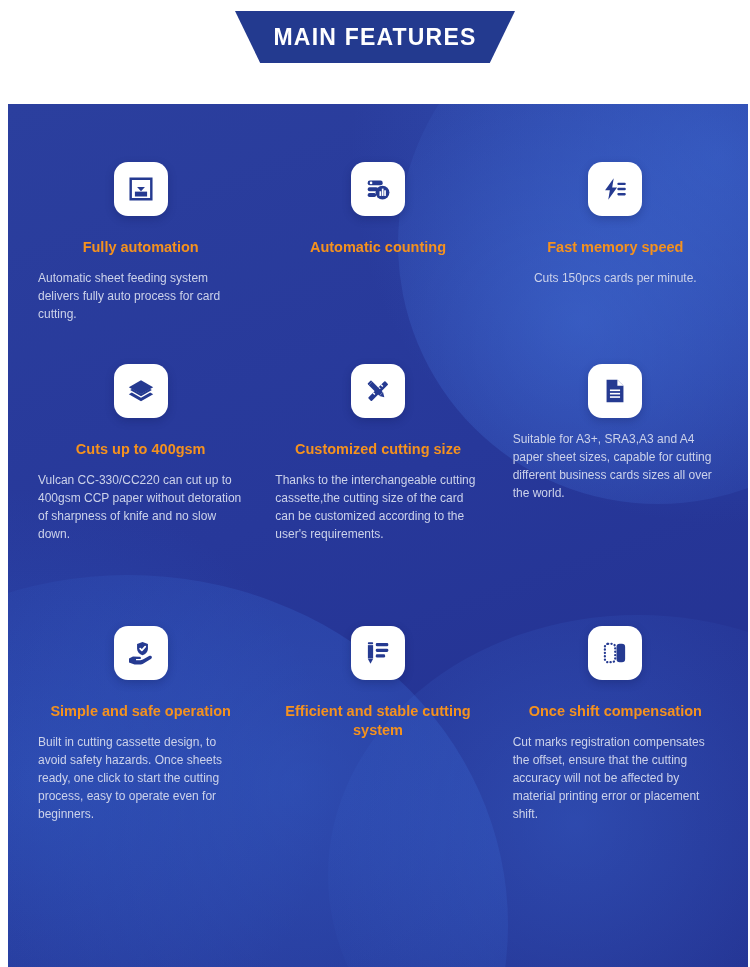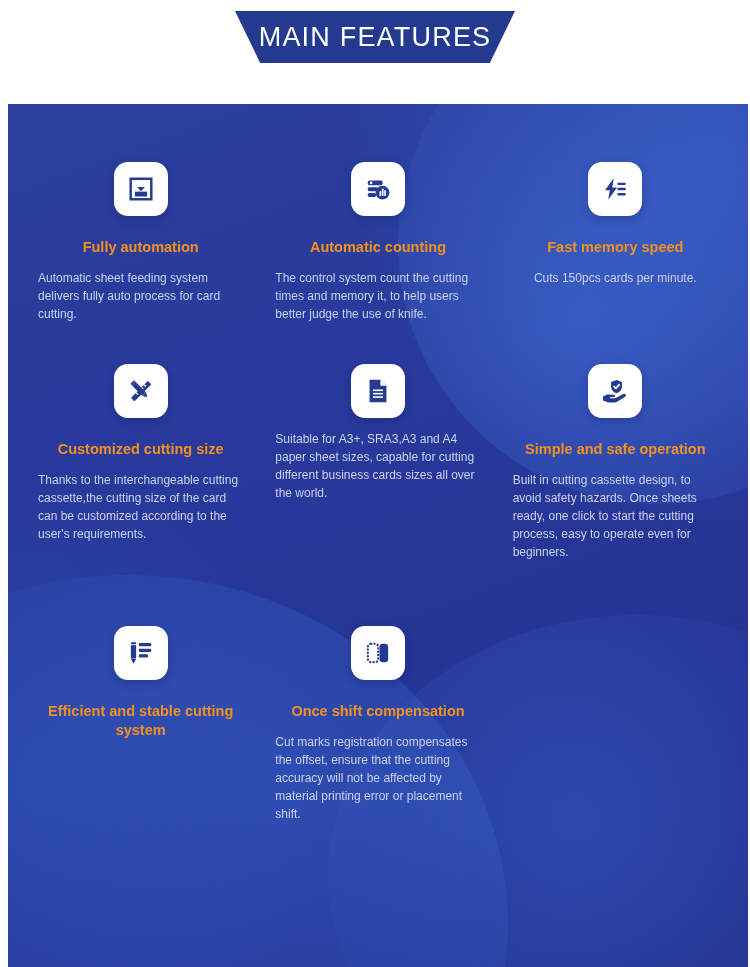--- a/index.html
+++ b/index.html
@@ -35,22 +35,22 @@
     height: 52px;
     background: #233a8f;
     clip-path: polygon(0% 0%, 100% 0%, 91% 100%, 9% 100%);
     display: flex;
     align-items: center;
     justify-content: center;
   }
 
   .banner-title {
     color: #ffffff;
-    font-size: 27px;
-    font-weight: normal;
+    font-size: 23px;
+    font-weight: bold;
     letter-spacing: 1.2px;
     white-space: nowrap;
   }
 
   
   .panel {
     position: absolute;
     left: 8px;
     top: 88px;
     width: 740px;
@@ -183,36 +183,46 @@
             <circle cx="8.6" cy="9.5" r="1.4" fill="#ffffff"></circle>
             <rect x="5" y="14" width="11" height="4.3" rx="1.9"></rect>
             <rect x="5" y="20.2" width="9" height="4.3" rx="1.9"></rect>
             <circle cx="20.8" cy="19.8" r="7.4"></circle>
             <rect x="17.6" y="18.4" width="1.8" height="5" fill="#ffffff"></rect>
             <rect x="20.1" y="15.6" width="1.8" height="7.8" fill="#ffffff"></rect>
             <rect x="22.6" y="17.4" width="1.8" height="6" fill="#ffffff"></rect>
           </svg>
         </div>
         <div class="feature-title">Automatic counting</div>
-        <div class="feature-desc">The control system count the cutting times and memory it, to help users better judge the use of knife.</div>
       </div>
 
       <div class="feature r1">
         <div class="icon-tile">
           <svg width="30" height="30" viewBox="0 0 32 32" fill="#253a91" aria-hidden="true">
             <path d="M14.6 4.5L5.4 17.2h5.1L8.8 27.5l9.4-13.2h-5.2z"></path>
             <rect x="18.5" y="9.2" width="9" height="2.6" rx="1.1"></rect>
             <rect x="18.5" y="14.7" width="9" height="2.6" rx="1.1"></rect>
             <rect x="18.5" y="20.2" width="9" height="2.6" rx="1.1"></rect>
           </svg>
         </div>
         <div class="feature-title">Fast memory speed</div>
         <div class="feature-desc">Cuts 150pcs cards per minute.</div>
       </div>
 
+      <div class="feature r2 row-2">
+        <div class="icon-tile">
+          <svg width="30" height="30" viewBox="0 0 32 32" fill="#253a91" aria-hidden="true">
+            <path d="M16 4.5L29 12l-13 7.5L3 12z"></path>
+            <path d="M16 23.2L6.2 17.6 3 19.4l13 7.5 13-7.5-3.2-1.8z"></path>
+            <path d="M16 19.1L6.6 13.7 4.4 15l11.6 6.7L27.6 15l-2.2-1.3z"></path>
+          </svg>
+        </div>
+        <div class="feature-title">Cuts up to 400gsm</div>
+        <div class="feature-desc">Vulcan CC-330/CC220 can cut up to 400gsm CCP paper without detoration of sharpness of knife and no slow down.</div>
+      </div>
 
       <div class="feature r2 row-2">
         <div class="icon-tile">
           <svg width="30" height="30" viewBox="0 0 32 32" fill="#253a91" aria-hidden="true">
             <g transform="rotate(45 16 16)">
               <rect x="13.6" y="3.2" width="5.2" height="25.6" rx="1"></rect>
               <rect x="13.6" y="8.2" width="2.6" height="1.5" fill="#ffffff"></rect>
               <rect x="13.6" y="12.2" width="2.6" height="1.5" fill="#ffffff"></rect>
               <rect x="13.6" y="16.2" width="2.6" height="1.5" fill="#ffffff"></rect>
               <rect x="13.6" y="20.2" width="2.6" height="1.5" fill="#ffffff"></rect>

